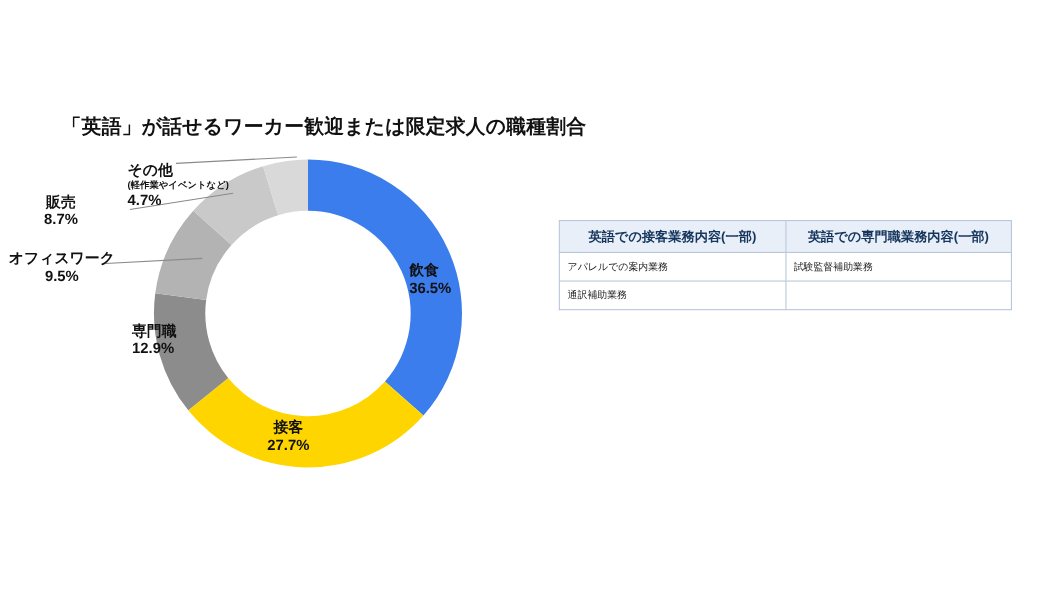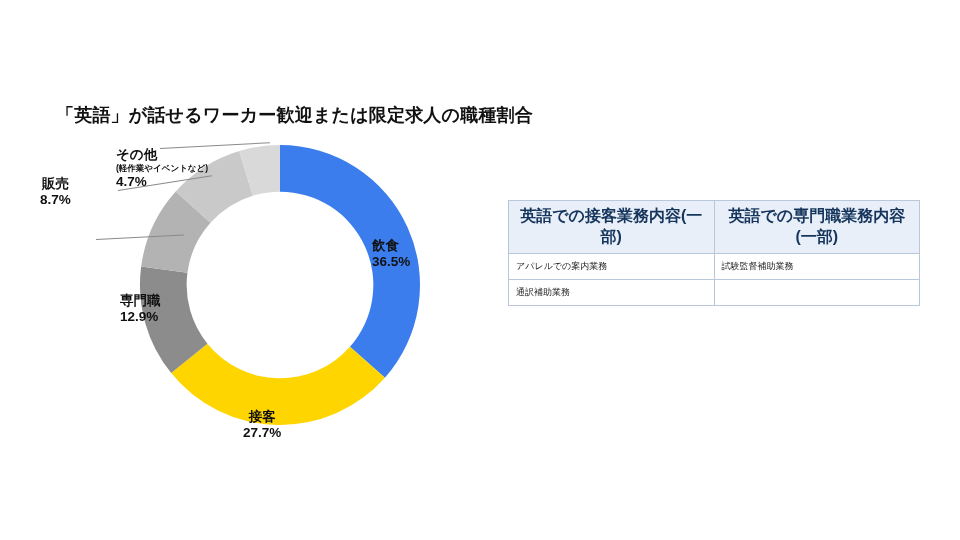--- a/index.html
+++ b/index.html
@@ -84,21 +84,20 @@
     text-align: center;
   }
   #lbl-prof {
     left: 120px;
     top: 293px;
     text-align: left;
   }
   #lbl-service {
     left: 243px;
     top: 381px;
-    margin-top: 28px;
   }
   #lbl-food {
     left: 372px;
     top: 238px;
     text-align: left;
   }
 
   .leader {
     position: absolute;
     background: #8a8a8a;
@@ -122,21 +121,21 @@
     border: 1px solid #b9c7da;
     padding: 5px 7px;
     font-size: 9px;
     color: #1f1f1f;
     vertical-align: middle;
   }
   thead th {
     background: #e8eff8;
     text-align: center;
     font-weight: bold;
-    font-size: 16px;
+    font-size: 12px;
     height: 18px;
     color: #16355d;
   }
   tbody td {
     height: 15px;
     background: #ffffff;
   }
 </style>
 </head>
 <body>
@@ -172,20 +171,24 @@
     <span>その他</span>
     <span class="sub">(軽作業やイベントなど)</span>
     <span class="pct">4.7%</span>
   </div>
 
   <div class="label center" id="lbl-sales">
     <span>販売</span>
     <span class="pct">8.7%</span>
   </div>
 
+  <div class="label center" id="lbl-office">
+    <span>オフィスワーク</span>
+    <span class="pct">9.5%</span>
+  </div>
 
   <div class="label center" id="lbl-prof">
     <span>専門職</span>
     <span class="pct">12.9%</span>
   </div>
 
   <div class="label center" id="lbl-service">
     <span>接客</span>
     <span class="pct">27.7%</span>
   </div>

